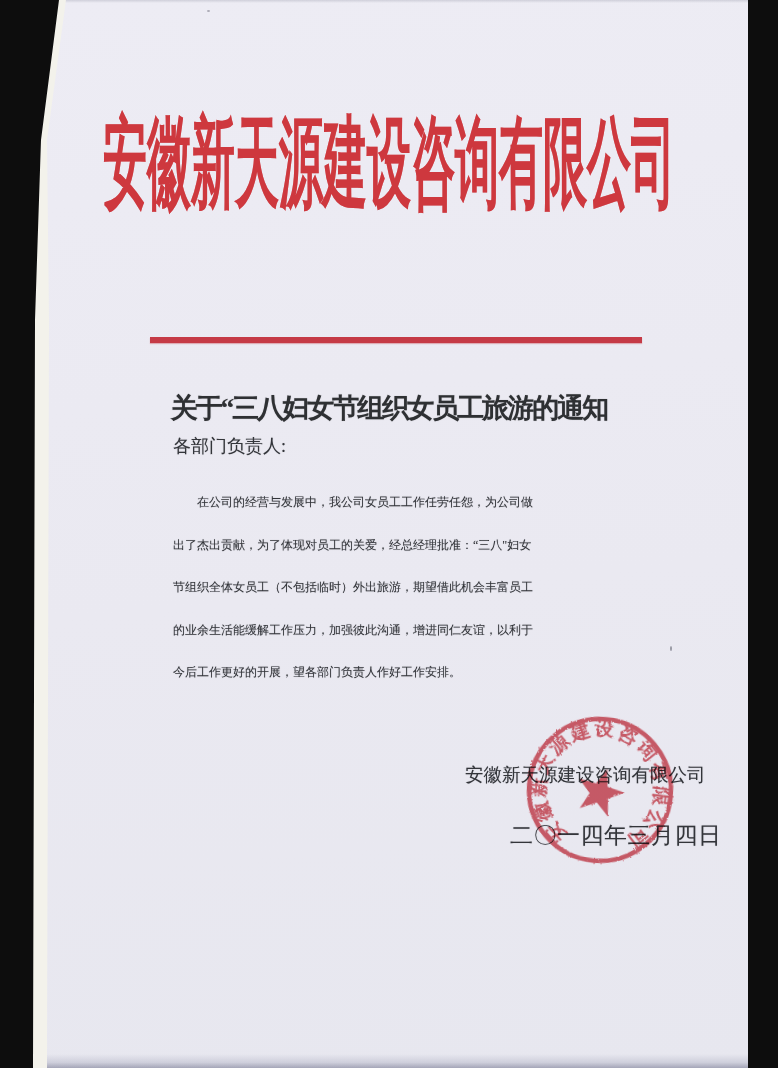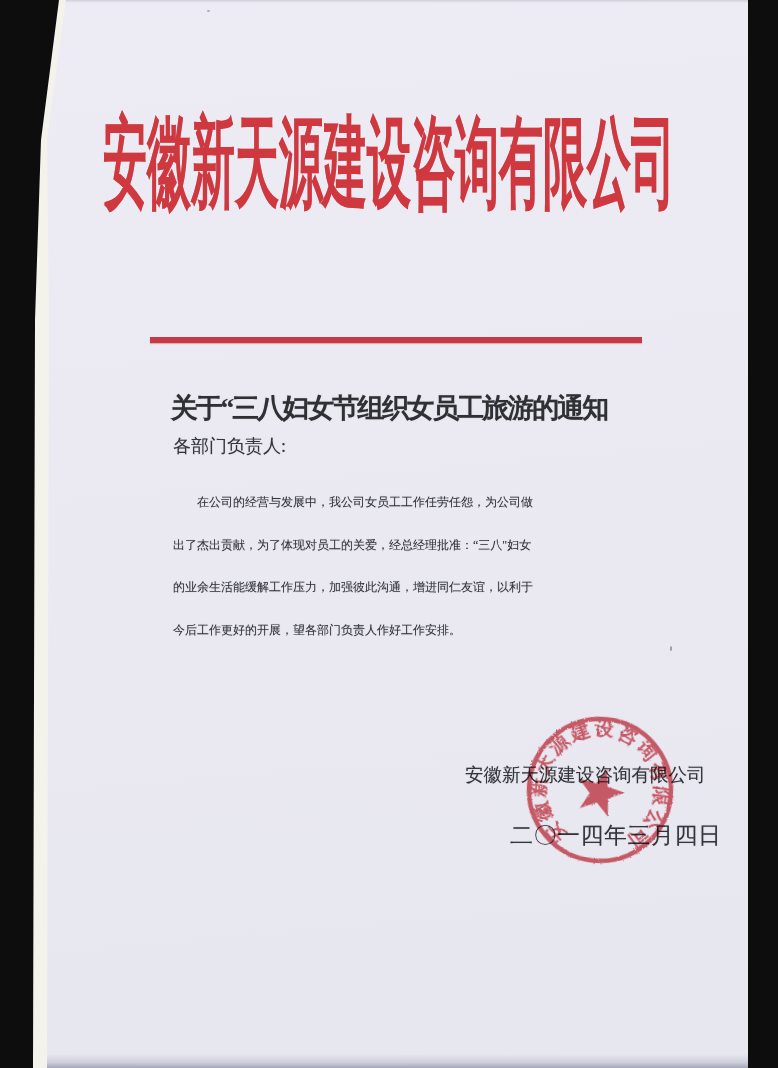--- a/index.html
+++ b/index.html
@@ -127,20 +127,21 @@
 
   <div class="divider"></div>
 
   <h1 class="title">关于“三八妇女节组织女员工旅游的通知</h1>
 
   <div class="salutation">各部门负责人:</div>
 
   <div class="bodytext">
     <div class="line">在公司的经营与发展中，我公司女员工工作任劳任怨，为公司做</div>
     <div class="line">出了杰出贡献，为了体现对员工的关爱，经总经理批准：“三八"妇女</div>
+    <div class="line">节组织全体女员工（不包括临时）外出旅游，期望借此机会丰富员工</div>
     <div class="line">的业余生活能缓解工作压力，加强彼此沟通，增进同仁友谊，以利于</div>
     <div class="line">今后工作更好的开展，望各部门负责人作好工作安排。</div>
   </div>
 
   <div class="sign-company">安徽新天源建设咨询有限公司</div>
   <div class="sign-date">二〇一四年三月四日</div>
 
   <svg class="stamp" width="168" height="168" viewBox="-84 -84 168 168" xmlns="http://www.w3.org/2000/svg">
     <defs>
       <filter id="inkRough" x="-20%" y="-20%" width="140%" height="140%">

